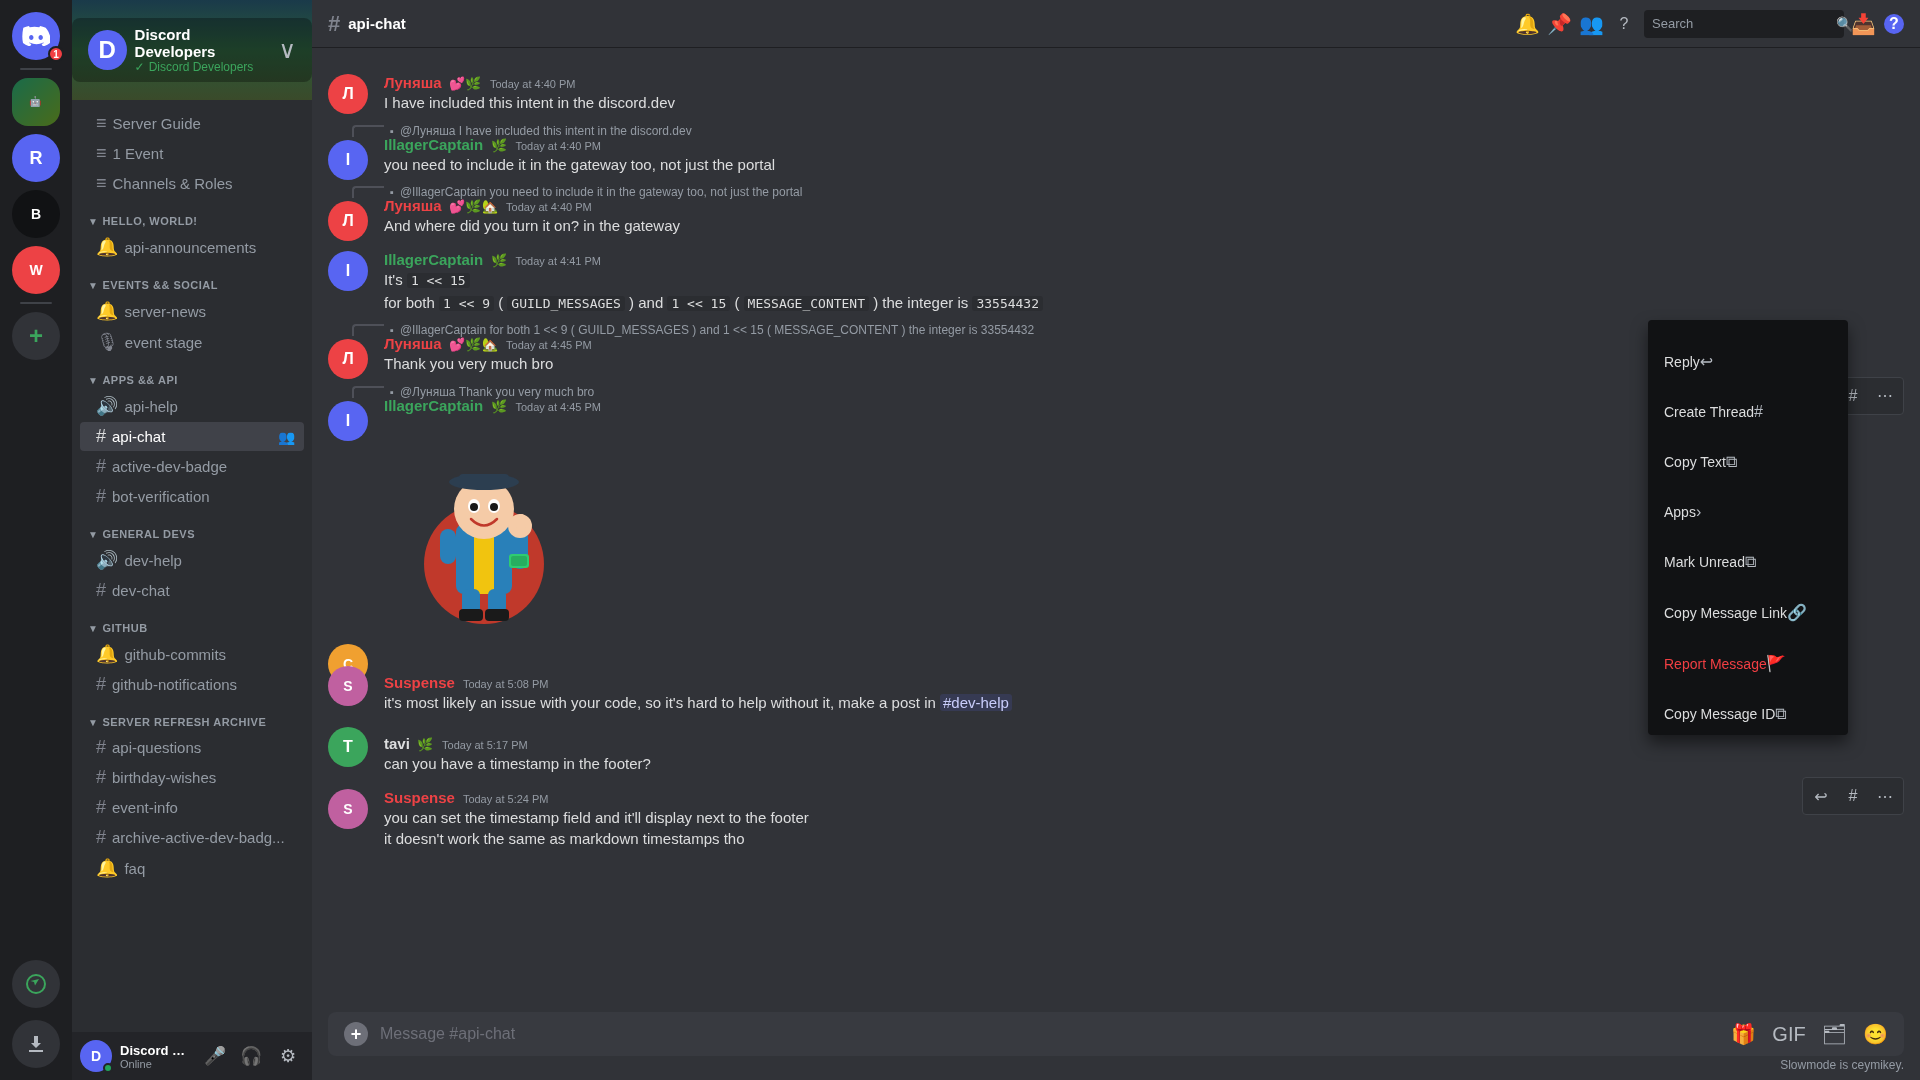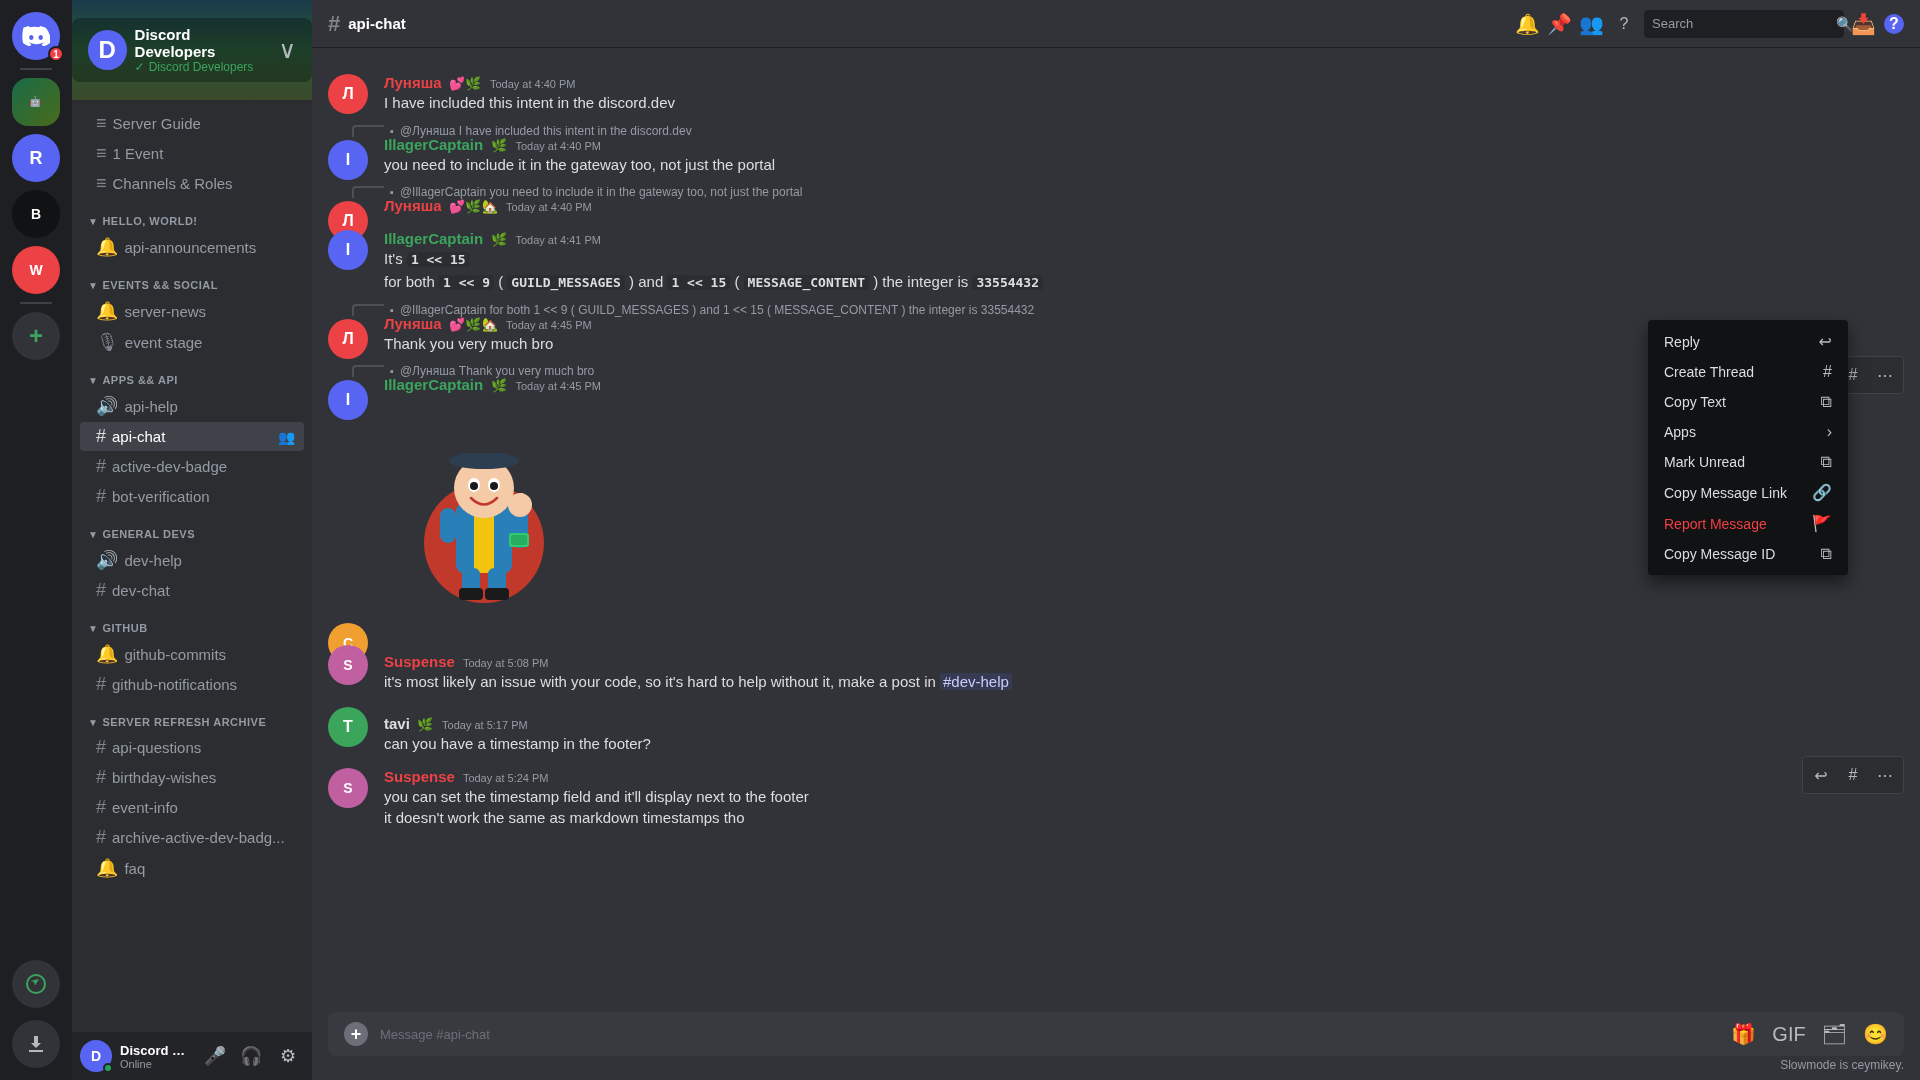--- a/index.html
+++ b/index.html
@@ -279,21 +279,20 @@
       font-size: 15px;
       line-height: 1.375;
     }
     .message-content code {
       background: #2b2d31;
       border-radius: 3px;
       padding: 0 4px;
       font-size: 13px;
       font-family: 'Consolas', monospace;
       color: #dcddde;
-      font-weight: bold;
     }
 
     .emoji-badge {
       display: inline-block;
       font-size: 13px;
       vertical-align: middle;
     }
 
     
     .message-image {
@@ -332,21 +331,21 @@
       font-size: 18px;
       font-weight: 700;
       flex-shrink: 0;
     }
     .message-input {
       flex: 1;
       background: transparent;
       border: none;
       outline: none;
       color: #dcddde;
-      font-size: 13px;
+      font-size: 16px;
       padding: 11px 0;
     }
     .message-input::placeholder { color: #6d6f78; }
     .input-icons {
       display: flex;
       align-items: center;
       gap: 16px;
       color: #b5bac1;
     }
     .input-icon {
@@ -373,26 +372,26 @@
       background: #111214;
       border-radius: 4px;
       padding: 6px 8px;
       width: 200px;
       box-shadow: 0 8px 16px rgba(0,0,0,0.5);
       z-index: 1000;
     }
     .context-menu-item {
       display: flex;
       align-items: center;
-      justify-content: space-between;
       padding: 6px 8px;
       border-radius: 3px;
       cursor: pointer;
       font-size: 14px;
       color: #dcddde;
+      margin-top: 20px;
     }
     .context-menu-item.danger { color: #f23f43; }
     .context-menu-item-icon {
       font-size: 16px;
       color: #b5bac1;
     }
     .context-menu-item.danger .context-menu-item-icon { color: #f23f43; }
 
     
     .message-actions {
@@ -693,20 +692,21 @@
         <div style="width:32px; height:12px; border-left:2px solid #4e5058; border-top:2px solid #4e5058; border-radius:4px 0 0 0; margin-left:4px;"></div>
         <span style="font-size:11px;color:#949ba4;">▪</span>
         <span style="font-size:12px; color:#949ba4; cursor:pointer;"><span style="color:#949ba4;">@IllagerCaptain</span> you need to include it in the gateway too, not just the portal</span>
       </div>
       <div class="message-avatar" style="background:#ed4245; top:20px;">Л</div>
       <div class="message-header">
         <span class="message-author" style="color:#ed4245;">Луняша</span>
         <span class="emoji-badge">💕🌿🏡</span>
         <span class="message-timestamp">Today at 4:40 PM</span>
       </div>
+      <div class="message-content">And where did you turn it on? in the gateway</div>
     </div>
 
     <div class="message-group" style="padding-top:8px; padding-bottom:4px;">
       <div class="message-avatar" style="background:#5865f2; top:8px;">I</div>
       <div class="message-header">
         <span class="message-author" style="color:#3ba55c;">IllagerCaptain</span>
         <span class="emoji-badge">🌿</span>
         <span class="message-timestamp">Today at 4:41 PM</span>
       </div>
       <div class="message-content">It's <code>1 &lt;&lt; 15</code></div>

